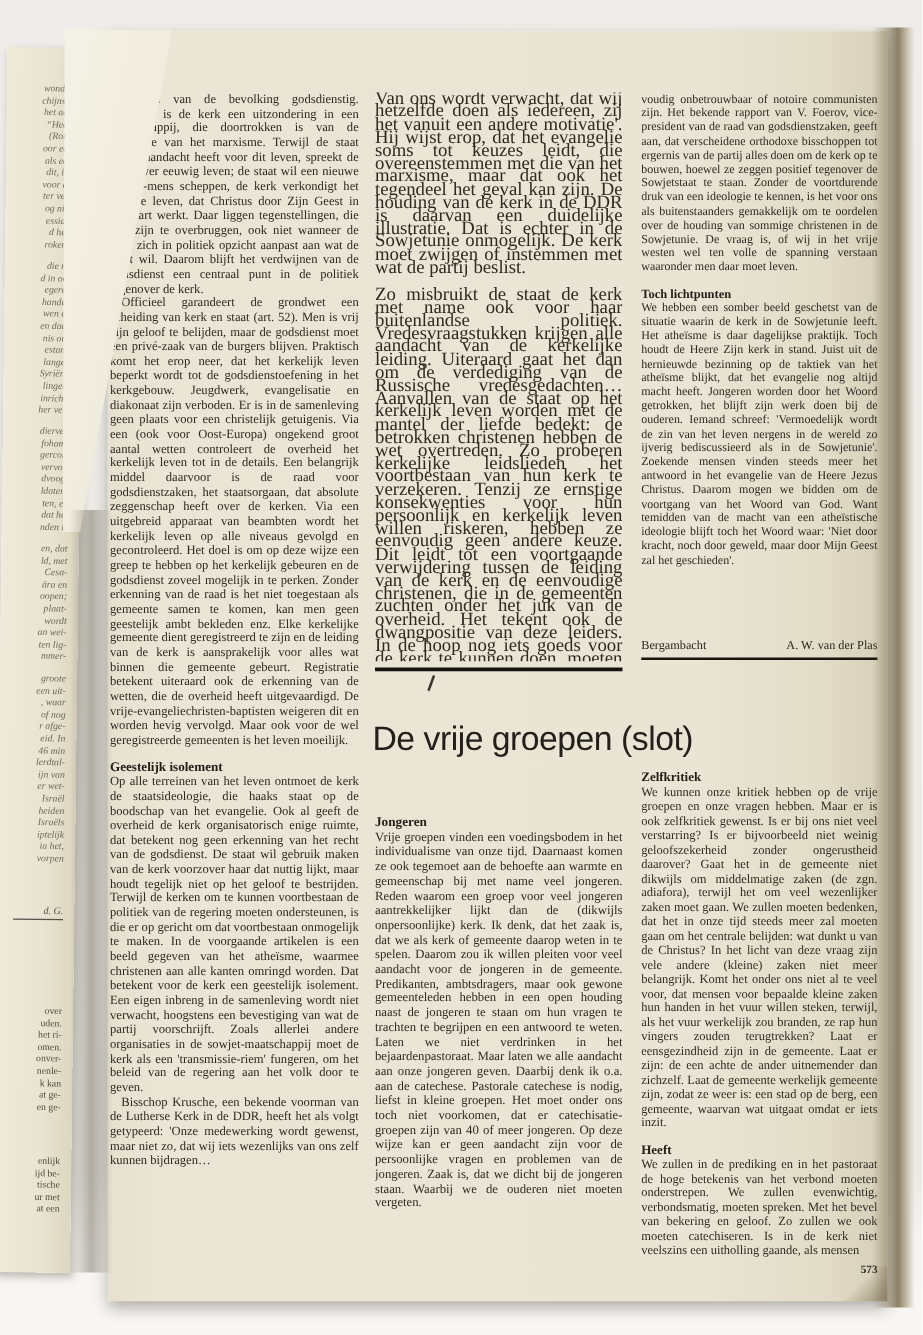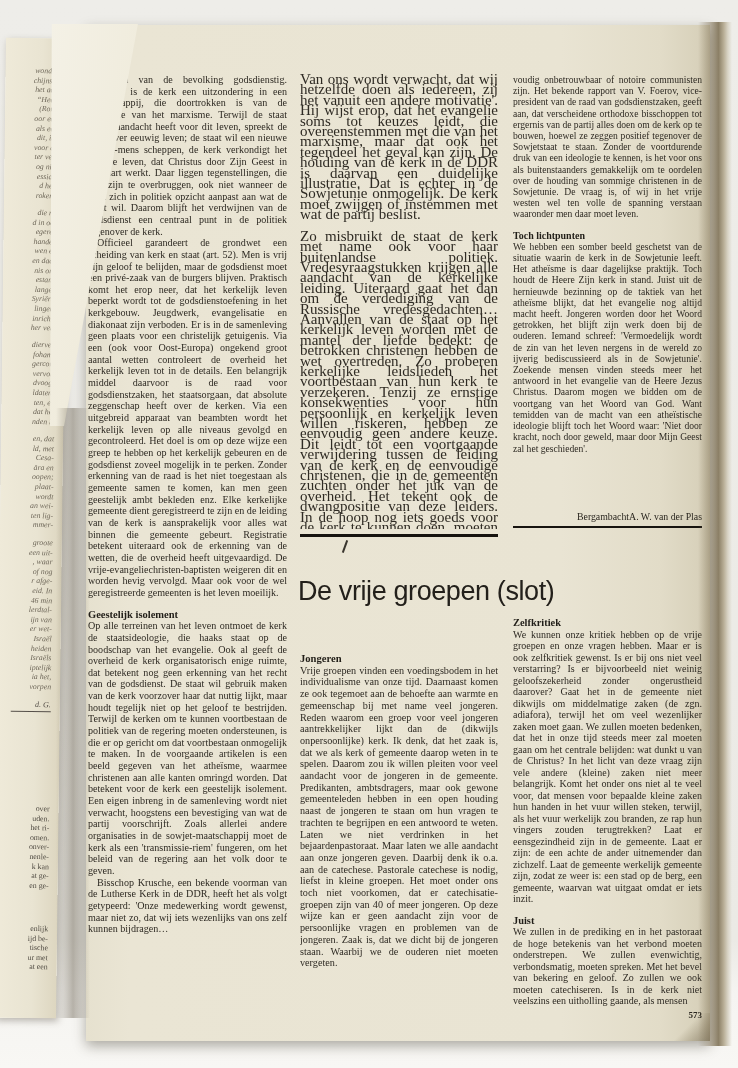--- a/index.html
+++ b/index.html
@@ -7,21 +7,21 @@
     background:linear-gradient(180deg,#eeede9 0%,#ebeae5 88%,#f5f4f1 93%,#f8f7f4 100%);
     font-family:"Liberation Serif",serif;}
   
   .left-strip{position:absolute;left:0px;top:38px;width:62px;height:980px;
     background:linear-gradient(90deg,#efead9 0%,#e9e4d2 60%,#ddd6c0 100%);
     transform:rotate(0.7deg);box-shadow:2px 3px 7px rgba(70,60,45,.35);}
   .frag{position:absolute;right:9px;width:48px;text-align:right;font-style:italic;
     font-size:7.8px;line-height:9.6px;color:#6e6759;white-space:pre-line;}
   .frag.roman{font-style:normal;color:#4e4940;}
   .edge-sig{position:absolute;right:9px;width:40px;text-align:right;font-style:italic;
-    font-size:8px;color:#56504a;border-bottom:1px solid #56504a;padding-bottom:2px;}
+    font-size:8px;color:#56504a;border-bottom:1px solid #56504a;padding-bottom:2px;margin-top:24px;}
   
   .fold{position:absolute;left:50px;top:24px;width:88px;height:402px;
     background:linear-gradient(102deg,#f4f1e6 0%,#f0ecdd 55%,#ded6c0 90%,#c8bfa7 100%);
     clip-path:polygon(2% 0,100% 0,16% 100%,0 100%);
     filter:drop-shadow(2px 2px 2px rgba(90,80,60,.38));}
   .gutter{position:absolute;left:56px;top:408px;width:34px;height:610px;
     background:linear-gradient(90deg,rgba(80,70,52,0) 0%,rgba(80,70,52,.38) 50%,rgba(80,70,52,0) 100%);}
   
   .page{position:absolute;left:86px;top:25px;width:624px;height:1016px;
     background:linear-gradient(90deg,#e6e1cf 0%,#eae5d4 7%,#e9e4d3 76%,#e2dcc8 92%,#d5ceb7 100%);
@@ -35,21 +35,21 @@
   .indent{text-indent:9px;}
   .sh{margin:0;font-size:1.04em;font-weight:bold;color:#211e18;}
   .sh.gapup{margin-top:10px;}
   #c1{left:2px;top:49px;width:199px;height:940px;font-size:10.1px;line-height:11.65px;}
   #c1frag{position:absolute;left:6px;top:36px;font-weight:bold;font-style:italic;font-size:10px;color:#2e2a23;}
   #c2a{left:214px;top:49px;width:198px;height:455px;font-size:15px;line-height:10.4px;}
   #rule2{position:absolute;left:214px;top:509px;width:198px;height:3px;background:#17140f;}
   #mark{position:absolute;left:258px;top:515px;width:2px;height:13px;background:#3a362e;transform:rotate(20deg);}
   #c3a{left:427px;top:49px;width:189px;height:432px;font-size:9.6px;line-height:11.2px;}
   #signoff{position:absolute;left:427px;top:486px;width:189px;display:flex;
-    justify-content:flex-end;font-size:9.8px;color:#2a261f;
+    justify-content:space-between;font-size:9.8px;color:#2a261f;
     padding-bottom:4px;border-bottom:2.5px solid #17140f;}
   #a2title{position:absolute;left:212px;top:551px;width:410px;
     font-family:"Liberation Sans",sans-serif;font-size:27px;letter-spacing:-0.4px;color:#23201b;}
   #c2b{left:214px;top:628px;width:198px;height:418px;font-size:10.2px;line-height:11.7px;}
   #c3b{left:427px;top:592px;width:189px;height:414px;font-size:10px;line-height:11.5px;}
   #pageno{position:absolute;left:528px;top:985px;width:88px;text-align:right;
     font-size:9px;font-weight:bold;color:#2a261f;}
   .corner{position:absolute;left:570px;top:988px;width:54px;height:28px;
     background:linear-gradient(135deg,rgba(0,0,0,0) 55%,rgba(120,108,82,.35) 78%,rgba(90,80,60,.5) 100%);}
 </style>
@@ -171,21 +171,21 @@
     <div id="a2title">De vrije groepen (slot)</div>
 
     <div class="col" id="c2b">
       <p class="sh">Jongeren</p>
       <p class="p">Vrije groepen vinden een voedingsbodem in het individualisme van onze tijd. Daarnaast komen ze ook tegemoet aan de behoefte aan warmte en gemeenschap bij met name veel jongeren. Reden waarom een groep voor veel jongeren aantrekkelijker lijkt dan de (dikwijls onpersoonlijke) kerk. Ik denk, dat het zaak is, dat we als kerk of gemeente daarop weten in te spelen. Daarom zou ik willen pleiten voor veel aandacht voor de jongeren in de gemeente. Predikanten, ambtsdragers, maar ook gewone gemeenteleden hebben in een open houding naast de jongeren te staan om hun vragen te trachten te begrijpen en een antwoord te weten. Laten we niet verdrinken in het bejaardenpastoraat. Maar laten we alle aandacht aan onze jongeren geven. Daarbij denk ik o.a. aan de catechese. Pastorale catechese is nodig, liefst in kleine groepen. Het moet onder ons toch niet voorkomen, dat er catechisatie-groepen zijn van 40 of meer jongeren. Op deze wijze kan er geen aandacht zijn voor de persoonlijke vragen en problemen van de jongeren. Zaak is, dat we dicht bij de jongeren staan. Waarbij we de ouderen niet moeten vergeten.</p>
     </div>
 
     <div class="col" id="c3b">
       <p class="sh">Zelfkritiek</p>
       <p class="p">We kunnen onze kritiek hebben op de vrije groepen en onze vragen hebben. Maar er is ook zelfkritiek gewenst. Is er bij ons niet veel verstarring? Is er bijvoorbeeld niet weinig geloofszekerheid zonder ongerustheid daarover? Gaat het in de gemeente niet dikwijls om middelmatige zaken (de zgn. adiafora), terwijl het om veel wezenlijker zaken moet gaan. We zullen moeten bedenken, dat het in onze tijd steeds meer zal moeten gaan om het centrale belijden: wat dunkt u van de Christus? In het licht van deze vraag zijn vele andere (kleine) zaken niet meer belangrijk. Komt het onder ons niet al te veel voor, dat mensen voor bepaalde kleine zaken hun handen in het vuur willen steken, terwijl, als het vuur werkelijk zou branden, ze rap hun vingers zouden terugtrekken? Laat er eensgezindheid zijn in de gemeente. Laat er zijn: de een achte de ander uitnemender dan zichzelf. Laat de gemeente werkelijk gemeente zijn, zodat ze weer is: een stad op de berg, een gemeente, waarvan wat uitgaat omdat er iets inzit.</p>
-      <p class="sh gapup">Juist</p>
+      <p class="sh gapup">Heeft</p>
       <p class="p">We zullen in de prediking en in het pastoraat de hoge betekenis van het verbond moeten onderstrepen. We zullen evenwichtig, verbondsmatig, moeten spreken. Met het bevel van bekering en geloof. Zo zullen we ook moeten catechiseren. Is in de kerk niet veelszins een uitholling gaande, als mensen</p>
     </div>
 
     <div id="pageno">573</div>
     <div class="corner"></div>
   </div>
 
   <div class="fold"></div>
   <div class="gutter"></div>
   <div class="curl"></div>

